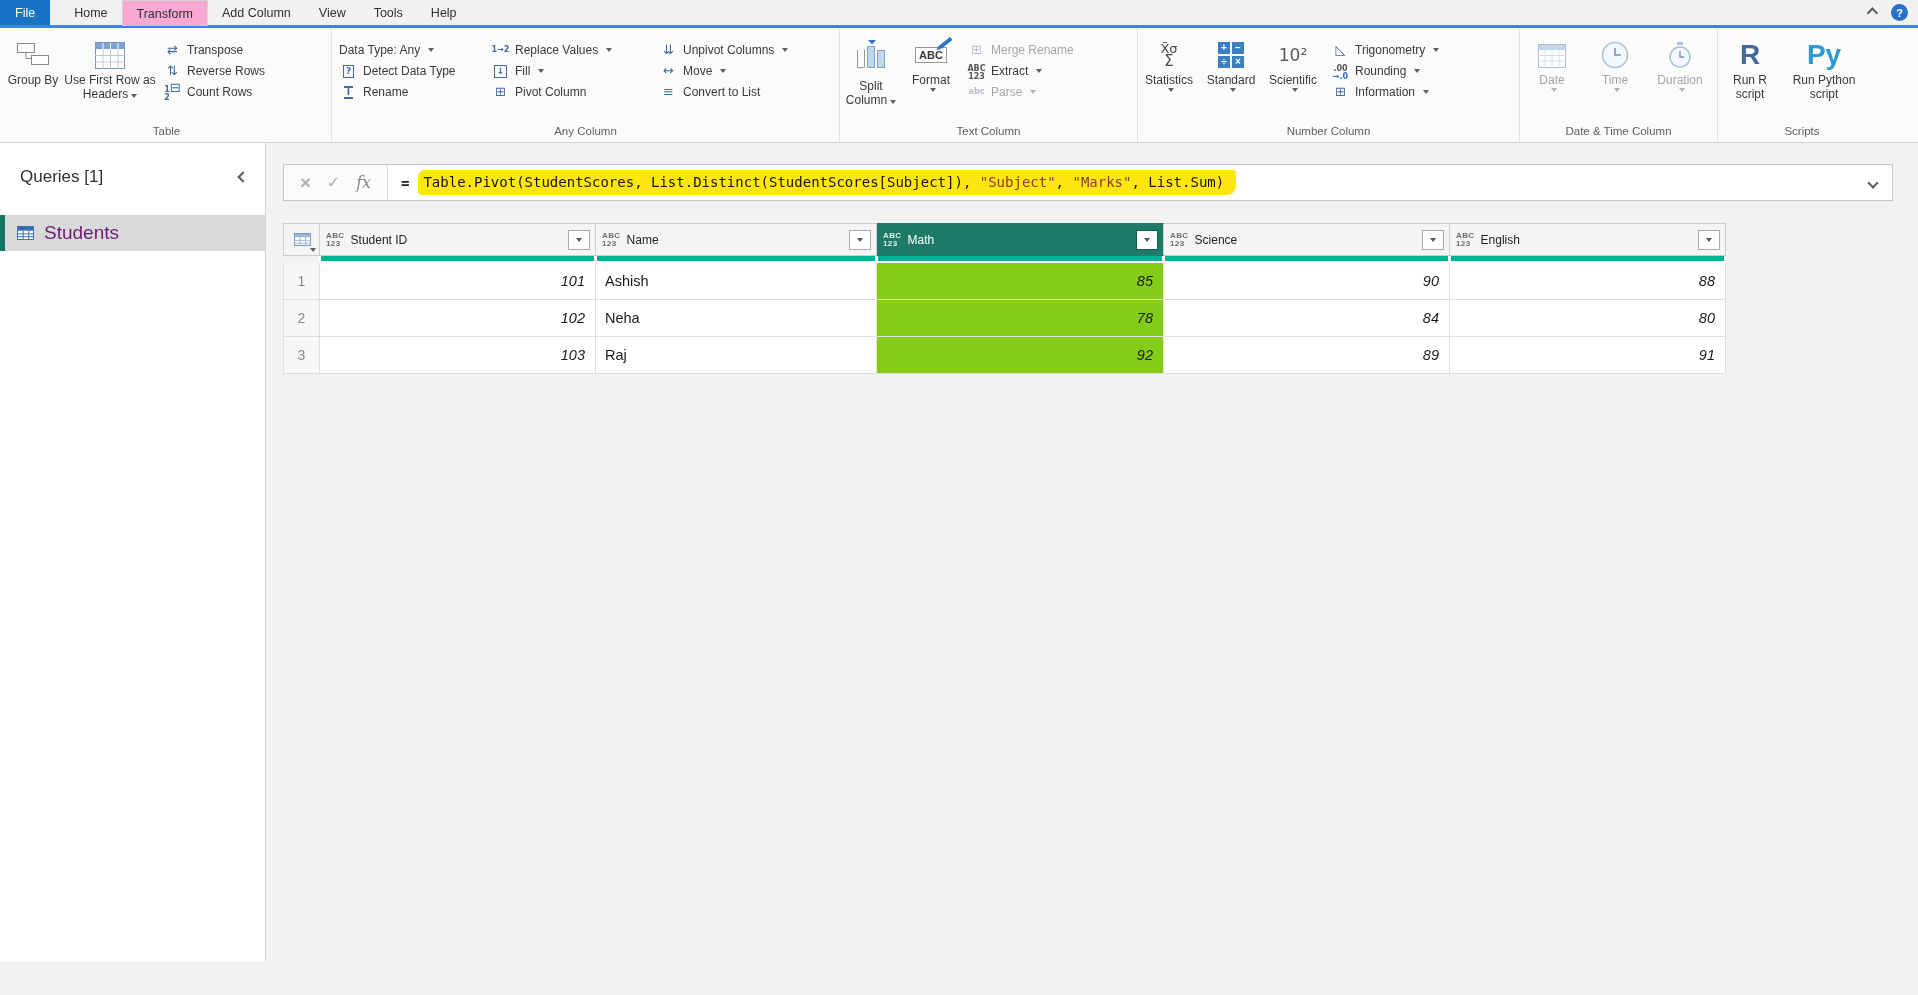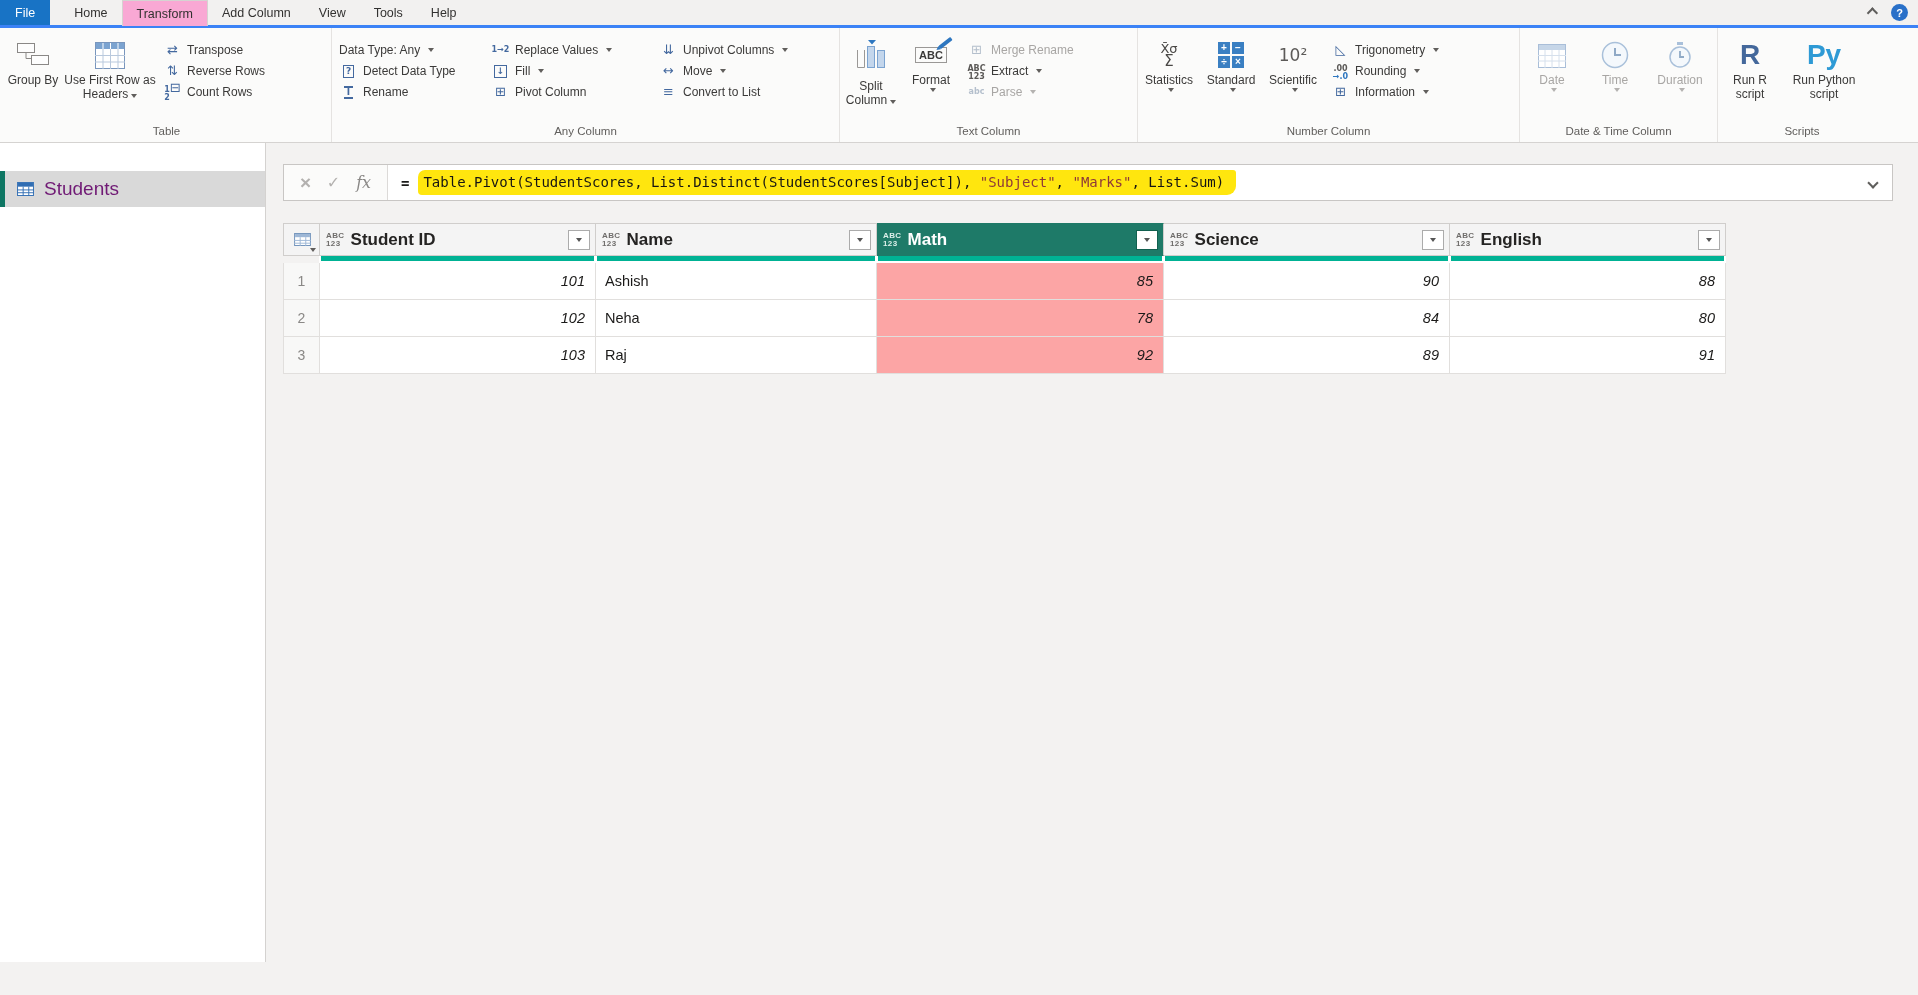--- a/index.html
+++ b/index.html
@@ -70,38 +70,38 @@
   .fb-expand{width:38px;display:flex;align-items:center;justify-content:center;}
 
   
   .grid{margin-top:22px;width:1443px;}
   .g-row{display:flex;}
   .c0{width:37px;}.c1{width:276px;}.c2{width:281px;}.c3{width:287px;}.c4{width:286px;}.c5{width:276px;}
   .g-header{height:33px;}
   .hcell{background:#f4f4f4;border:1px solid #d0cecc;border-left:none;display:flex;align-items:center;padding:0 5px 0 6px;gap:6px;}
   .hcell.first{border-left:1px solid #d0cecc;justify-content:center;position:relative;}
   .type-ic{font-size:8px;line-height:8px;font-weight:bold;color:#6f6d6b;letter-spacing:.4px;text-align:left;}
-  .hname{flex:1;font-size:17px;font-weight:bold;color:#252423;white-space:nowrap;overflow:hidden;}
+  .hname{flex:1;font-size:12px;font-weight:normal;color:#252423;white-space:nowrap;overflow:hidden;}
   .fbtn{width:22px;height:20px;background:#fff;border:1px solid #ababab;display:flex;align-items:center;justify-content:center;flex:none;}
   .fcar{width:0;height:0;border-left:3.5px solid transparent;border-right:3.5px solid transparent;border-top:4.5px solid #555;}
   .hcell.sel{background:#1e7a68;border-color:#1e7a68;border-right-color:#d0cecc;}
   .hcell.sel .hname{color:#fff;}
   .hcell.sel .type-ic{color:#dcefe9;}
   .hcell.sel .fbtn{border-color:#11604f;}
   .selcar{position:absolute;right:3px;bottom:3px;width:0;height:0;border-left:3px solid transparent;border-right:3px solid transparent;border-top:4px solid #605e5c;}
   .g-quality{height:7px;}
   .qcell{background:#fff;border-right:1px solid #fff;padding:0 1px 2px 1px;}
   .qcell .bar{height:5px;background:#00b294;}
   .qcell.none{background:#f3f2f1;}
   .drow{height:37px;}
   .dcell{background:#fff;border-right:1px solid #e1dfdd;border-bottom:1px solid #e1dfdd;font-size:14.5px;color:#1b1a19;display:flex;align-items:center;}
   .dcell.num{justify-content:flex-end;padding-right:10px;font-style:italic;}
   .dcell.txt{padding-left:9px;}
   .dcell.rownum{background:#f8f8f7;border-left:1px solid #e1dfdd;justify-content:center;color:#8a8886;font-style:normal;font-size:14px;}
-  .dcell.selcol{background:#fca5a5;padding-left:32px;}
+  .dcell.selcol{background:#84cc16;padding-left:32px;}
 
   
   .statusbar{position:absolute;left:0;right:0;bottom:0;height:33px;background:#f1f0ef;border-top:1px solid #c8c6c4;}
   .status-inner{height:26px;display:flex;align-items:center;font-size:14px;color:#3b3a39;padding:0 14px 0 10px;}
   .status-center{margin-left:70px;}
   .status-right{margin-left:auto;}
   .bottom-strip{height:6px;background:#e6e5e4;border-top:1px solid #bab8b6;}
   svg{display:block;}
 </style>
 </head>
@@ -372,20 +372,24 @@
           <div class="rlabel" style="max-width:74px;">Run Python script</div>
         </div>
       </div>
       <div class="rgroup-label">Scripts</div>
     </div>
   </div>
 
   <div class="main">
 
     <aside class="queries">
+      <div class="q-header">
+        <span class="q-title">Queries [1]</span>
+        <span class="chev left"></span>
+      </div>
       <div class="q-item">
         <span>
           <svg width="17" height="14" viewBox="0 0 18 15">
               <rect x="0.5" y="0.5" width="17" height="14" fill="#fff" stroke="#2f6db3"></rect>
               <rect x="1" y="1" width="16" height="4" fill="#2f6db3"></rect>
               <path d="M6.5 5 V15 M12.5 5 V15 M0 8.5 H18 M0 11.5 H18" stroke="#2f6db3" stroke-width="1" fill="none"></path>
             </svg>
         </span>
         <span class="q-item-label">Students</span>
       </div>

